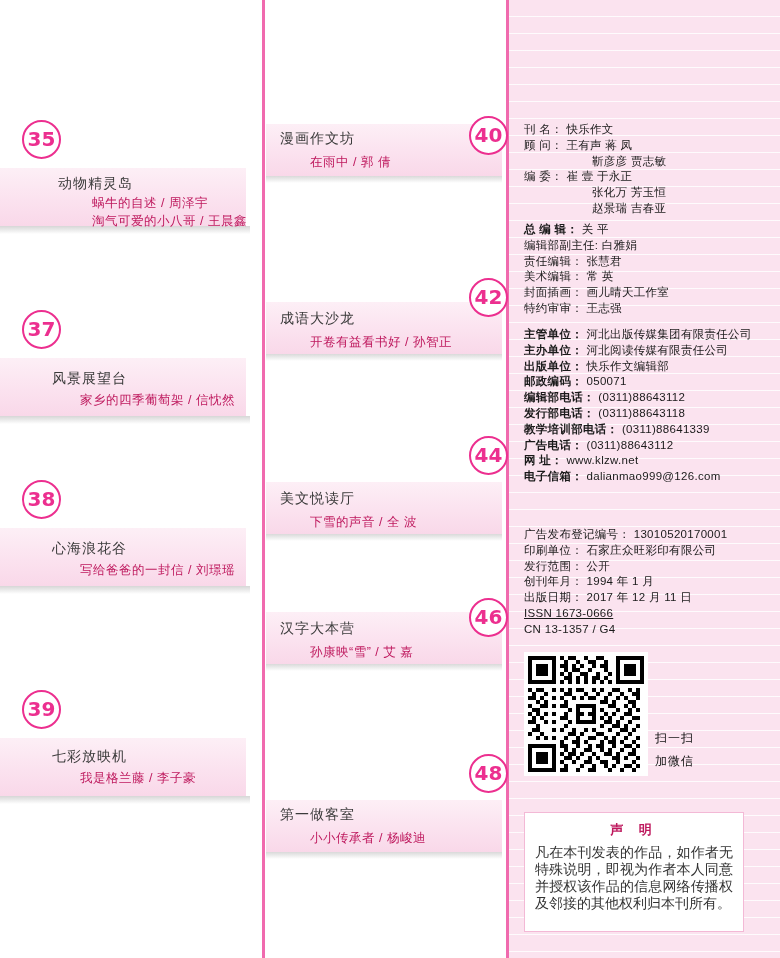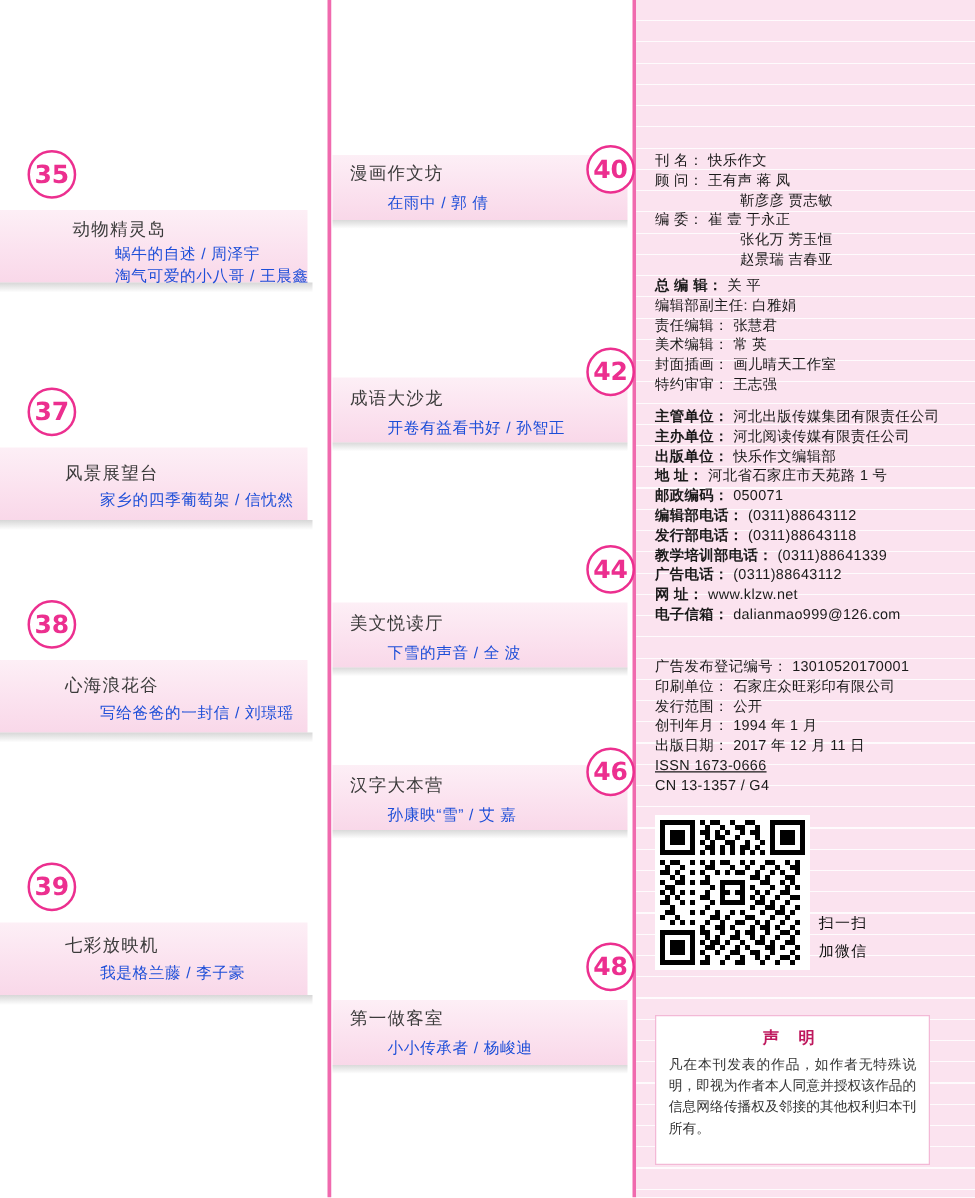--- a/index.html
+++ b/index.html
@@ -92,21 +92,21 @@
   .col-title {
     position: absolute;
     font-size: 14px;
     color: #3b3b3b;
     letter-spacing: 1px;
     white-space: nowrap;
   }
   .art-line {
     position: absolute;
     font-size: 12.5px;
-    color: #1d4ed8;
+    color: #be185d;
     white-space: nowrap;
     letter-spacing: 0.5px;
     text-align: right;
   }
 
   
   .mid-entry {
     position: absolute;
     left: 266px;
     width: 240px;
@@ -188,21 +188,21 @@
   }
   .statement-title {
     text-align: center;
     font-size: 13px;
     font-weight: bold;
     letter-spacing: 6px;
     color: #be185d;
     margin-bottom: 5px;
   }
   .statement-body {
-    font-size: 11px;
+    font-size: 14px;
     color: #333;
     line-height: 17px;
     text-align: justify;
   }
   .underline { text-decoration: underline; }
 </style>
 </head>
 <body>
 
 <div class="page">
@@ -345,24 +345,20 @@
       <span class="lbl bold-lbl">主管单位：</span>
       <span>河北出版传媒集团有限责任公司</span>
     </div>
     <div class="info-row">
       <span class="lbl bold-lbl">主办单位：</span>
       <span>河北阅读传媒有限责任公司</span>
     </div>
     <div class="info-row">
       <span class="lbl bold-lbl">出版单位：</span>
       <span>快乐作文编辑部</span>
-    </div>
-    <div class="info-row">
-      <span class="lbl bold-lbl">地     址：</span>
-      <span>河北省石家庄市天苑路 1 号</span>
     </div>
     <div class="info-row">
       <span class="lbl bold-lbl">邮政编码：</span>
       <span>050071</span>
     </div>
     <div class="info-row">
       <span class="lbl bold-lbl">编辑部电话：</span>
       <span>(0311)88643112</span>
     </div>
     <div class="info-row">

